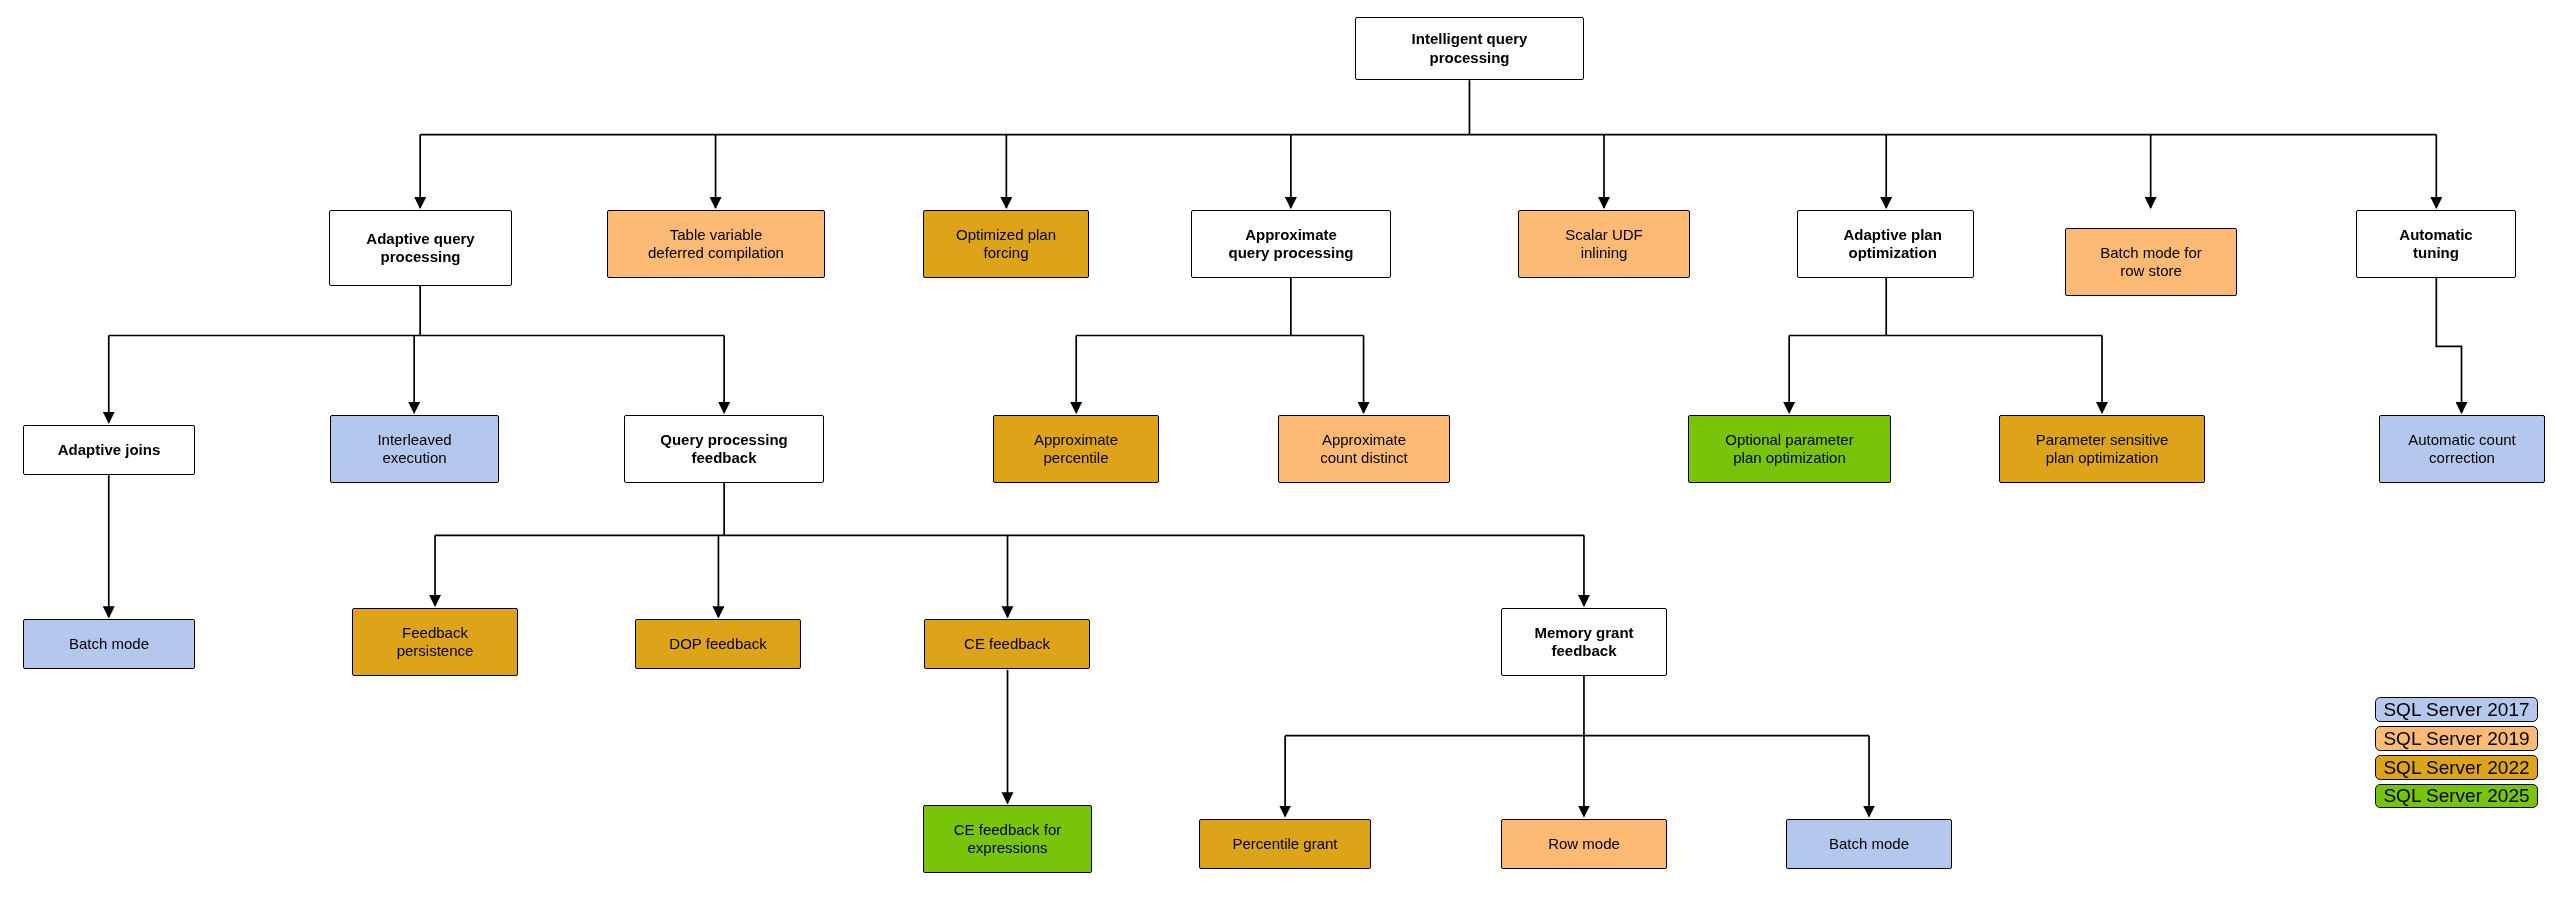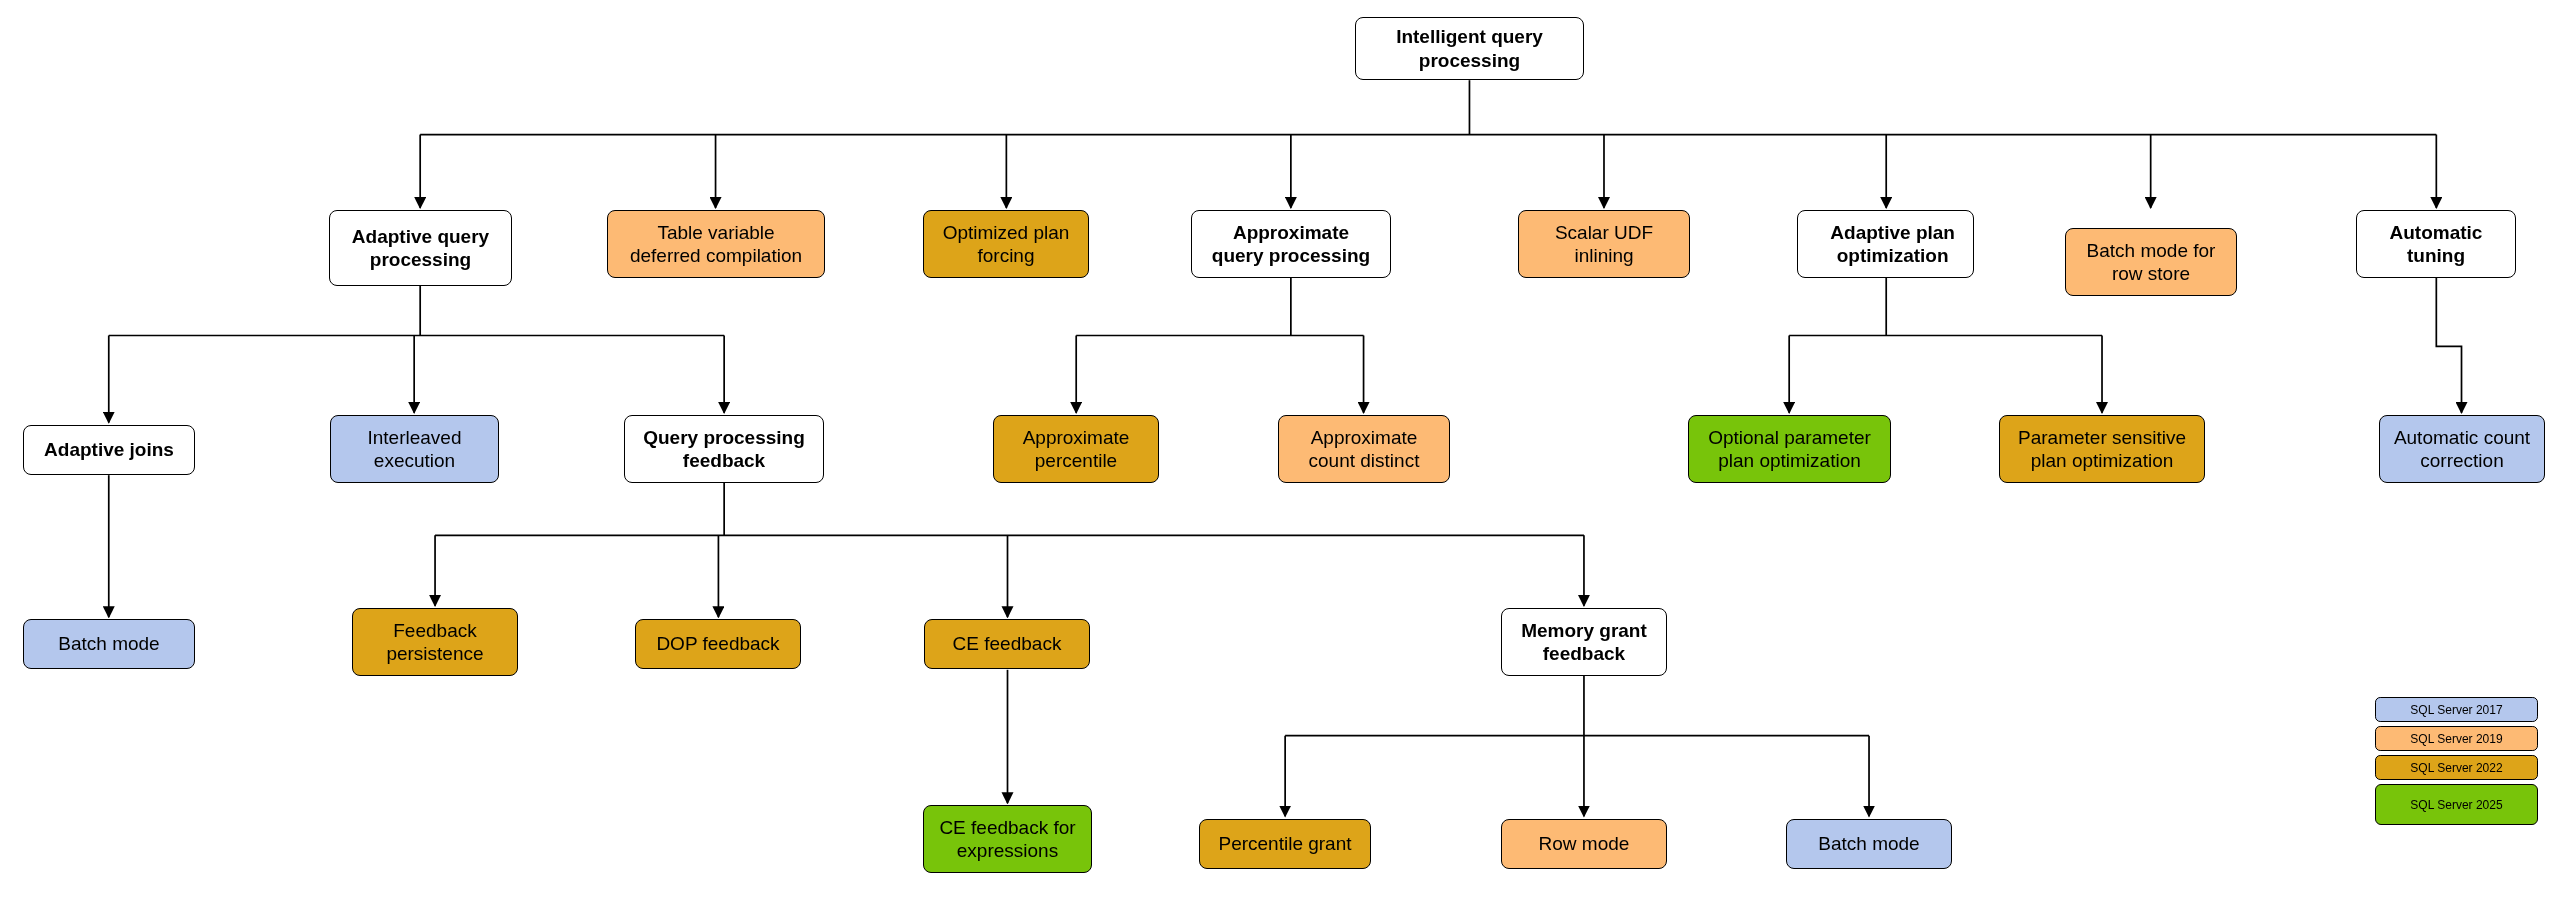--- a/index.html
+++ b/index.html
@@ -20,46 +20,46 @@
     left: 0;
     top: 0;
     width: 2576px;
     height: 916px;
     pointer-events: none;
   }
   .node {
     position: absolute;
     box-sizing: border-box;
     border: 1.7px solid #000000;
-    border-radius: 8px;
+    border-radius: 2px;
     display: flex;
     align-items: center;
     justify-content: center;
     text-align: center;
     line-height: 1.22;
     color: #000000;
-    font-size: 19px;
+    font-size: 15px;
     padding: 2.3px 5.7px;
     white-space: pre-line;
   }
   .fill-white  { background: #ffffff; font-weight: bold; }
   .fill-gray   { background: #fdba74; font-weight: normal; }
   .fill-orange { background: #dda419; font-weight: normal; }
   .fill-green  { background: #78c40a; font-weight: normal; }
   .fill-blue   { background: #b4c7ed; font-weight: normal; }
 
   .legend-item {
     position: absolute;
     box-sizing: border-box;
     border: 1.1px solid #000000;
     border-radius: 5.2px;
     display: flex;
     align-items: center;
     justify-content: center;
-    font-size: 12px;
+    font-size: 19px;
     color: #000000;
     white-space: nowrap;
   }
 </style>
 </head>
 <body>
 
 <div id="canvas">
 
   <svg id="wires" viewBox="0 0 4500 1600" xmlns="http://www.w3.org/2000/svg">
@@ -153,17 +153,17 @@
       <div class="node fill-green" style="left: 923px; top: 805px; width: 169px; height: 68px;">CE feedback for
 expressions</div>
       <div class="node fill-orange" style="left: 1199px; top: 819px; width: 172px; height: 50px;">Percentile grant</div>
       <div class="node fill-gray" style="left: 1501px; top: 819px; width: 166px; height: 50px;">Row mode</div>
       <div class="node fill-blue" style="left: 1786px; top: 819px; width: 166px; height: 50px;">Batch mode</div>
     </div>
   <div id="legend-layer">
       <div class="legend-item fill-blue" style="left: 2375px; top: 697px; width: 163px; height: 25px;">SQL Server 2017</div>
       <div class="legend-item fill-gray" style="left: 2375px; top: 726px; width: 163px; height: 25px;">SQL Server 2019</div>
       <div class="legend-item fill-orange" style="left: 2375px; top: 755px; width: 163px; height: 25px;">SQL Server 2022</div>
-      <div class="legend-item fill-green" style="left: 2375px; top: 784px; width: 163px; height: 41px; border-radius: 6px;">SQL Server 2025</div>
+      <div class="legend-item fill-green" style="left: 2375px; top: 784px; width: 163px; height: 24px;">SQL Server 2025</div>
     </div>
 
 </div>
 
 
 </body></html>

